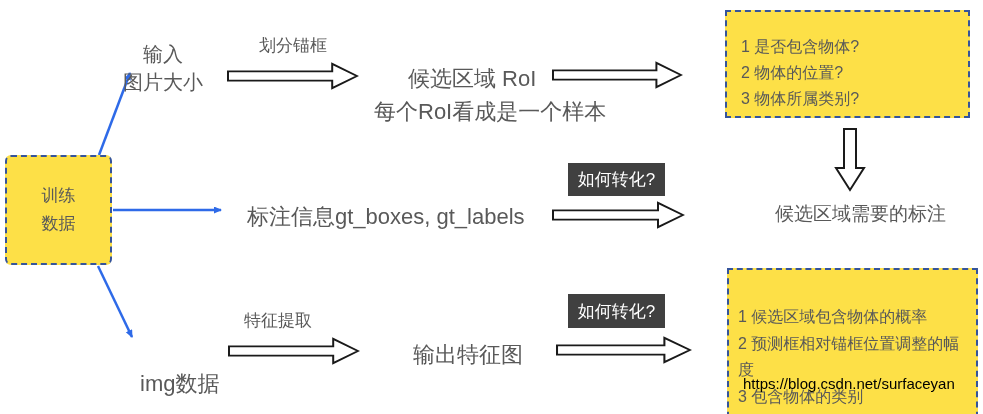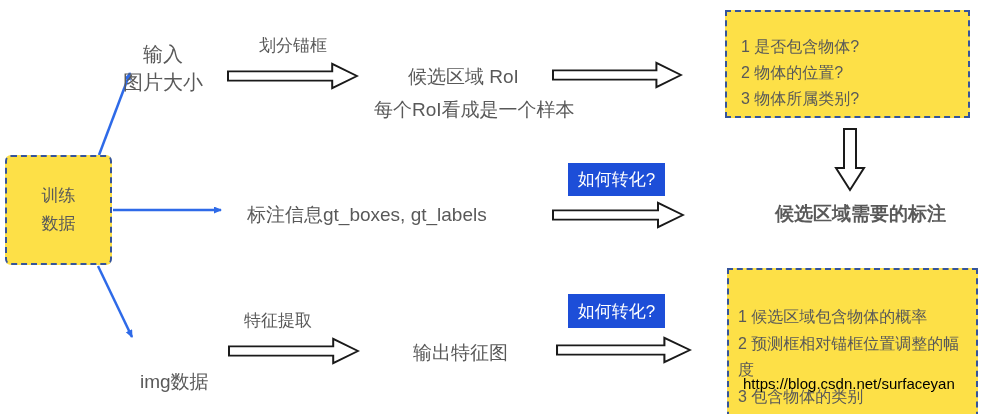--- a/index.html
+++ b/index.html
@@ -15,24 +15,24 @@
     border:2px dashed #35549b;
     box-sizing:border-box;
   }
   .train-box{
     left:5px;top:155px;width:107px;height:110px;
     display:flex;flex-direction:column;align-items:center;justify-content:center;
     font-size:17px;line-height:28px;border-radius:6px;
   }
   .two-line{ text-align:center;font-size:20px;line-height:28px; }
   .step-label{ text-align:center;font-size:17px; }
-  .plain-label{ font-size:19px; }
+  .plain-label{ font-size:22px; }
   .big-label{ font-size:19px; }
   .teal-tag{
-    background:#1d4ed8;color:#ffffff;
+    background:#404040;color:#ffffff;
     display:flex;align-items:center;justify-content:center;
     font-size:17px;
   }
   .qbox{
     font-size:16px;line-height:26px;
   }
   .qbox-top{ left:725px;top:10px;width:245px;height:108px;padding:22px 10px 0 14px; }
   .qbox-bottom{ left:727px;top:268px;width:251px;height:160px;padding:34px 6px 12px 9px;line-height:26.5px; }
   .watermark{
     left:743px;top:375px;font-size:15px;color:#000000;white-space:nowrap;
@@ -89,21 +89,21 @@
   </svg>
 
   <div class="abs plain-label nowrap" style="left:247px;top:202px;">标注信息gt_boxes, gt_labels</div>
 
   <div class="abs teal-tag" style="left:568px;top:163px;width:97px;height:33px;">如何转化?</div>
 
   <svg class="abs" style="left:552px;top:201px;" width="133" height="28" viewBox="0 0 133 30" preserveAspectRatio="none">
     <polygon points="1,10 106,10 106,2 131,15 106,28 106,20 1,20" fill="#ffffff" stroke="#1a1a1a" stroke-width="2"></polygon>
   </svg>
 
-  <div class="abs big-label nowrap" style="left:775px;top:201px;font-weight:bold;">候选区域需要的标注</div>
+  <div class="abs big-label nowrap" style="left:775px;top:201px;">候选区域需要的标注</div>
 
   <div class="abs plain-label nowrap" style="left:140px;top:333px;margin-top:36px;">img数据</div>
 
   <div class="abs step-label" style="left:212px;top:309px;width:132px;">特征提取</div>
 
   <svg class="abs" style="left:228px;top:337px;" width="132" height="28" viewBox="0 0 133 30" preserveAspectRatio="none">
     <polygon points="1,10 106,10 106,2 131,15 106,28 106,20 1,20" fill="#ffffff" stroke="#1a1a1a" stroke-width="2"></polygon>
   </svg>
 
   <div class="abs plain-label nowrap" style="left:413px;top:340px;">输出特征图</div>

